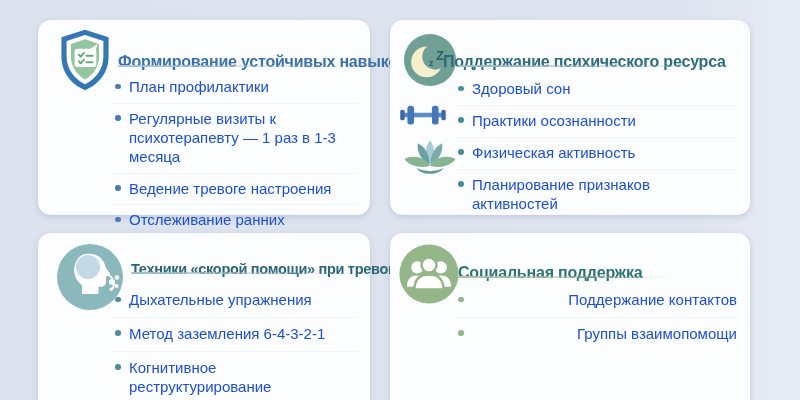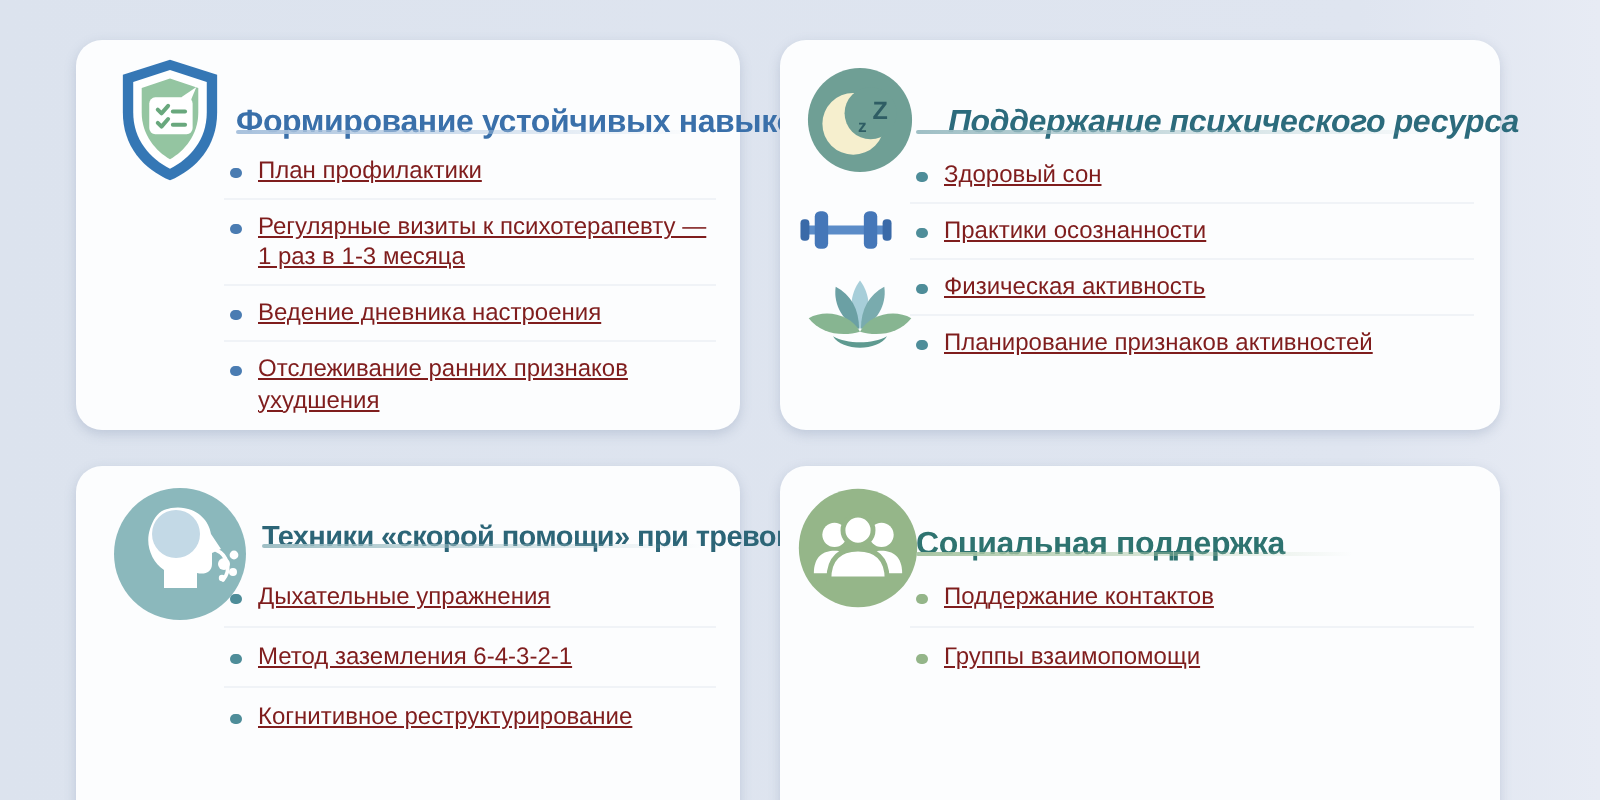--- a/index.html
+++ b/index.html
@@ -23,43 +23,42 @@
   #card-1 .icon-dumbbell{left:8px;top:84px;width:50px;height:22px;}
   #card-1 .icon-lotus{left:13px;top:117px;width:54px;height:46px;}
   #card-2 .main-icon{left:17px;top:9px;width:70px;height:70px;}
   #card-3 .main-icon{left:8px;top:10px;width:62px;height:62px;}
 
   .card-title{
     position:absolute;font-weight:700;font-size:16px;color:var(--title-color,#336);
     white-space:nowrap;letter-spacing:-0.2px;
   }
   #card-0 .card-title{left:80px;top:20px;}
-  #card-1 .card-title{left:84px;top:20px;font-style:italic;}
+  #card-1 .card-title{left:53px;top:20px;}
   #card-2 .card-title{left:93px;top:16px;font-size:14.5px;letter-spacing:-0.3px;}
   #card-3 .card-title{left:68px;top:18px;}
 
   .title-rule{
     position:absolute;height:2px;border-radius:1px;
     background:linear-gradient(90deg,var(--rule-color,#9bc) 0%,rgba(255,255,255,0) 95%);
   }
   #card-0 .title-rule{left:80px;top:45px;width:244px;}
   #card-1 .title-rule{left:68px;top:45px;width:280px;}
   #card-2 .title-rule{left:93px;top:39px;width:232px;}
   #card-3 .title-rule{left:68px;top:43px;width:230px;}
 
   .bullet-list{position:absolute;margin:0;padding:0;list-style:none;}
   #card-0 .bullet-list{left:74px;top:58px;width:246px;}
   #card-1 .bullet-list{left:65px;top:60px;width:282px;}
   #card-2 .bullet-list{left:74px;top:58px;width:246px;}
-  #card-3 .bullet-list{left:65px;top:58px;width:282px;}
+  #card-3 .bullet-list{left:65px;top:58px;width:282px;text-align:right;}
 
   .bullet-list li{
-    position:relative;padding-left:17px;font-size:12px;line-height:1.26;
-    color:#7f1d1d;
-    text-decoration:underline;
+    position:relative;padding-left:17px;font-size:15px;line-height:1.26;
+    color:#1d4ed8;
   }
   .bullet-list li:not(:last-child){
     border-bottom:1px solid #f0f3f7;padding-bottom:6px;margin-bottom:6px;
   }
   #card-2 .bullet-list li:not(:last-child),
   #card-3 .bullet-list li:not(:last-child){padding-bottom:7px;margin-bottom:7px;}
   .bullet-list li::before{
     content:"";position:absolute;left:3px;top:5.5px;width:5.5px;height:5.5px;
     border-radius:50%;background:var(--bullet-color,#57c);
   }
@@ -83,21 +82,21 @@
           <polyline points="25.5,36.5 27.5,38.5 31,34.5"></polyline>
           <line x1="33.5" y1="37.5" x2="40" y2="37.5"></line>
         </g>
       </svg>
     </span>
     <h2 class="card-title">Формирование устойчивых навыков</h2>
     <div class="title-rule"></div>
     <ul class="bullet-list">
       <li>План профилактики</li>
       <li>Регулярные визиты к психотерапевту — 1 раз в 1-3 месяца</li>
-      <li>Ведение дневника настроения</li>
+      <li>Ведение тревоге настроения</li>
       <li>Отслеживание ранних признаков ухудшения</li>
     </ul>
   </section>
 
   <section class="card" id="card-1" style="--title-color: #2c6b7c; --bullet-color: #4e8d99; --rule-color: #9fbfc5; background: rgb(252, 253, 254);">
     <span class="icon main-icon">
       <svg viewBox="0 0 56 56" width="54" height="54">
         <circle cx="28" cy="28" r="27" fill="#6f9f95"></circle>
         <circle cx="24.5" cy="30" r="16" fill="#f6efce"></circle>
         <circle cx="33.5" cy="24.5" r="13.5" fill="#6f9f95"></circle>

